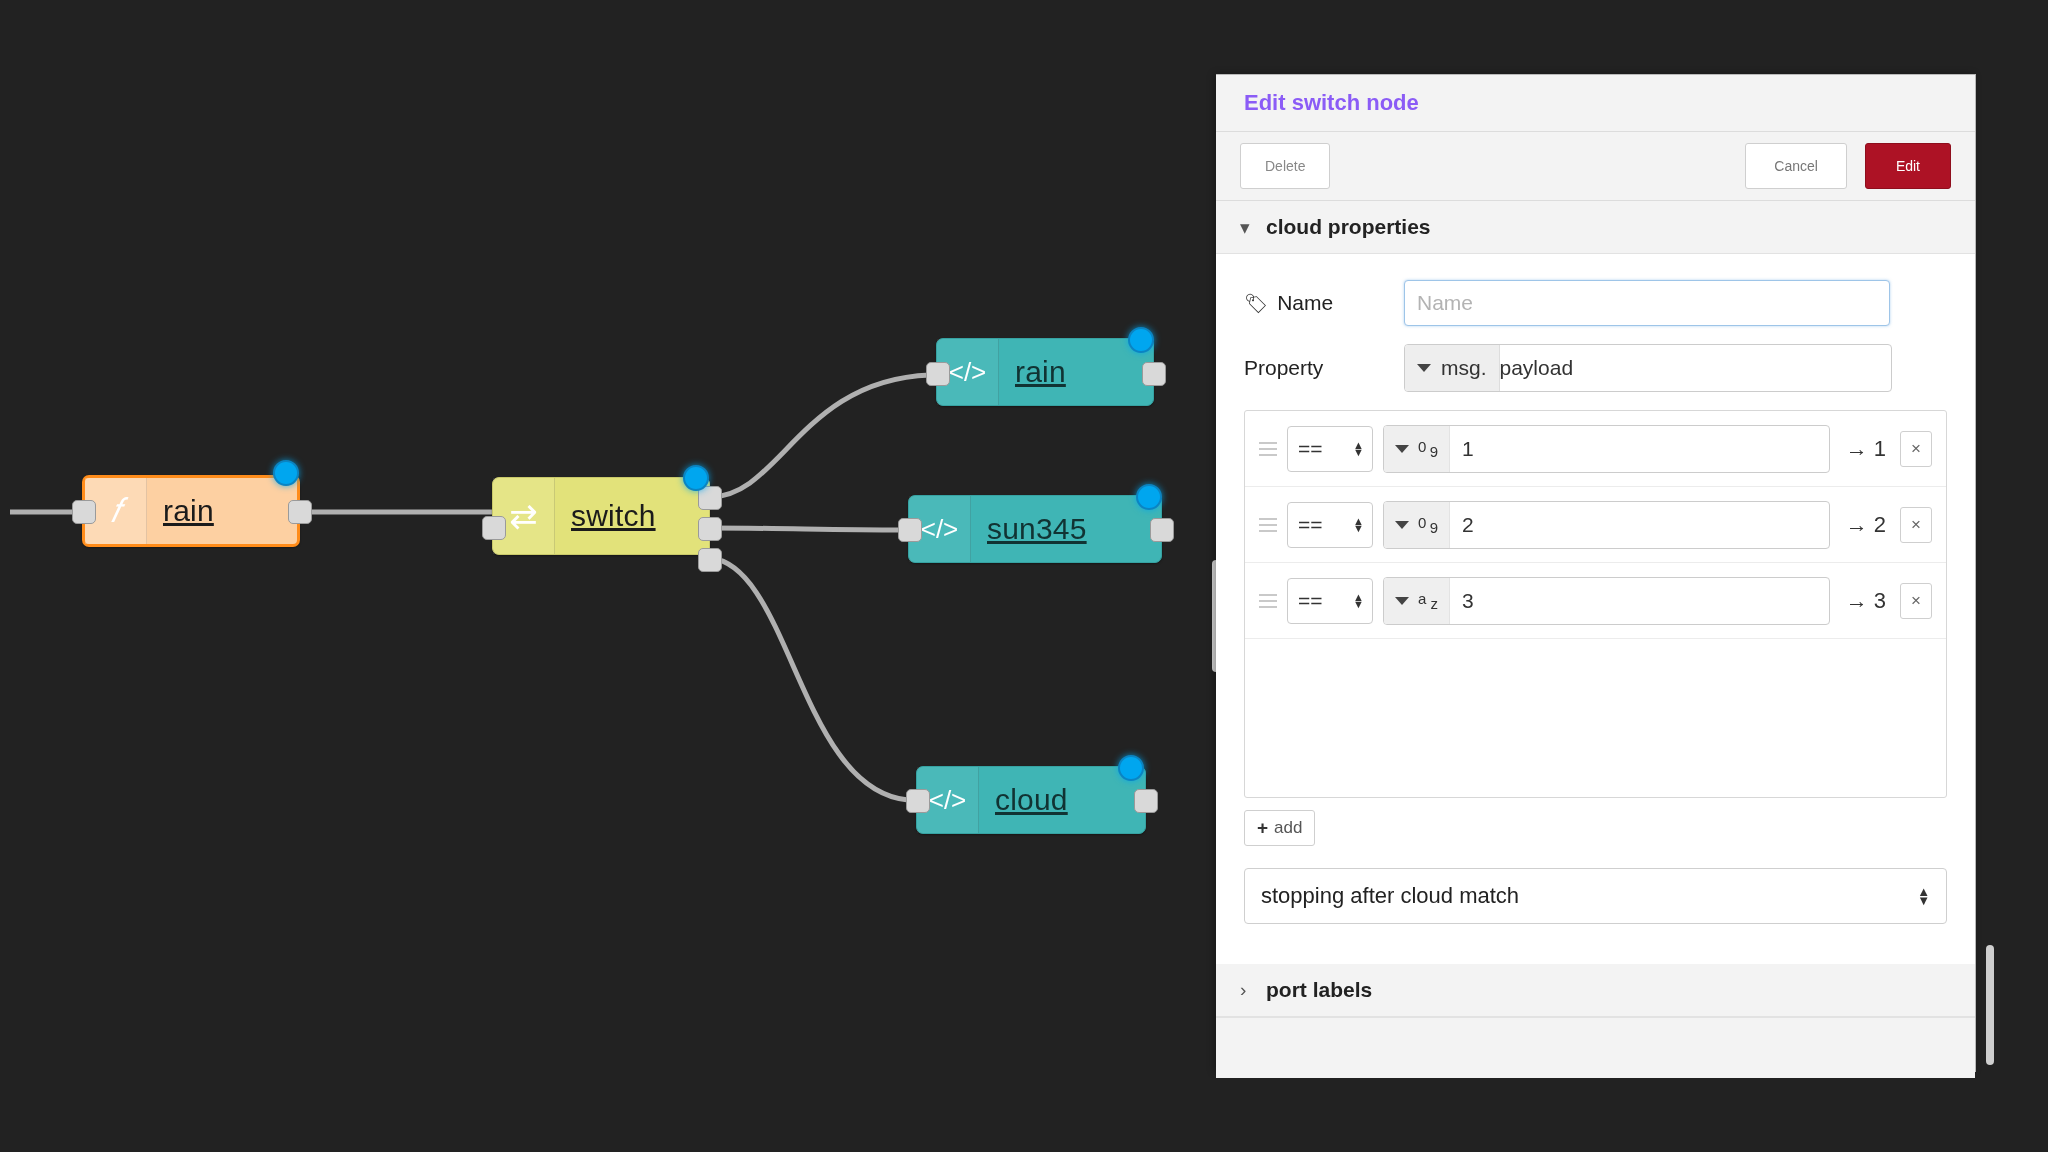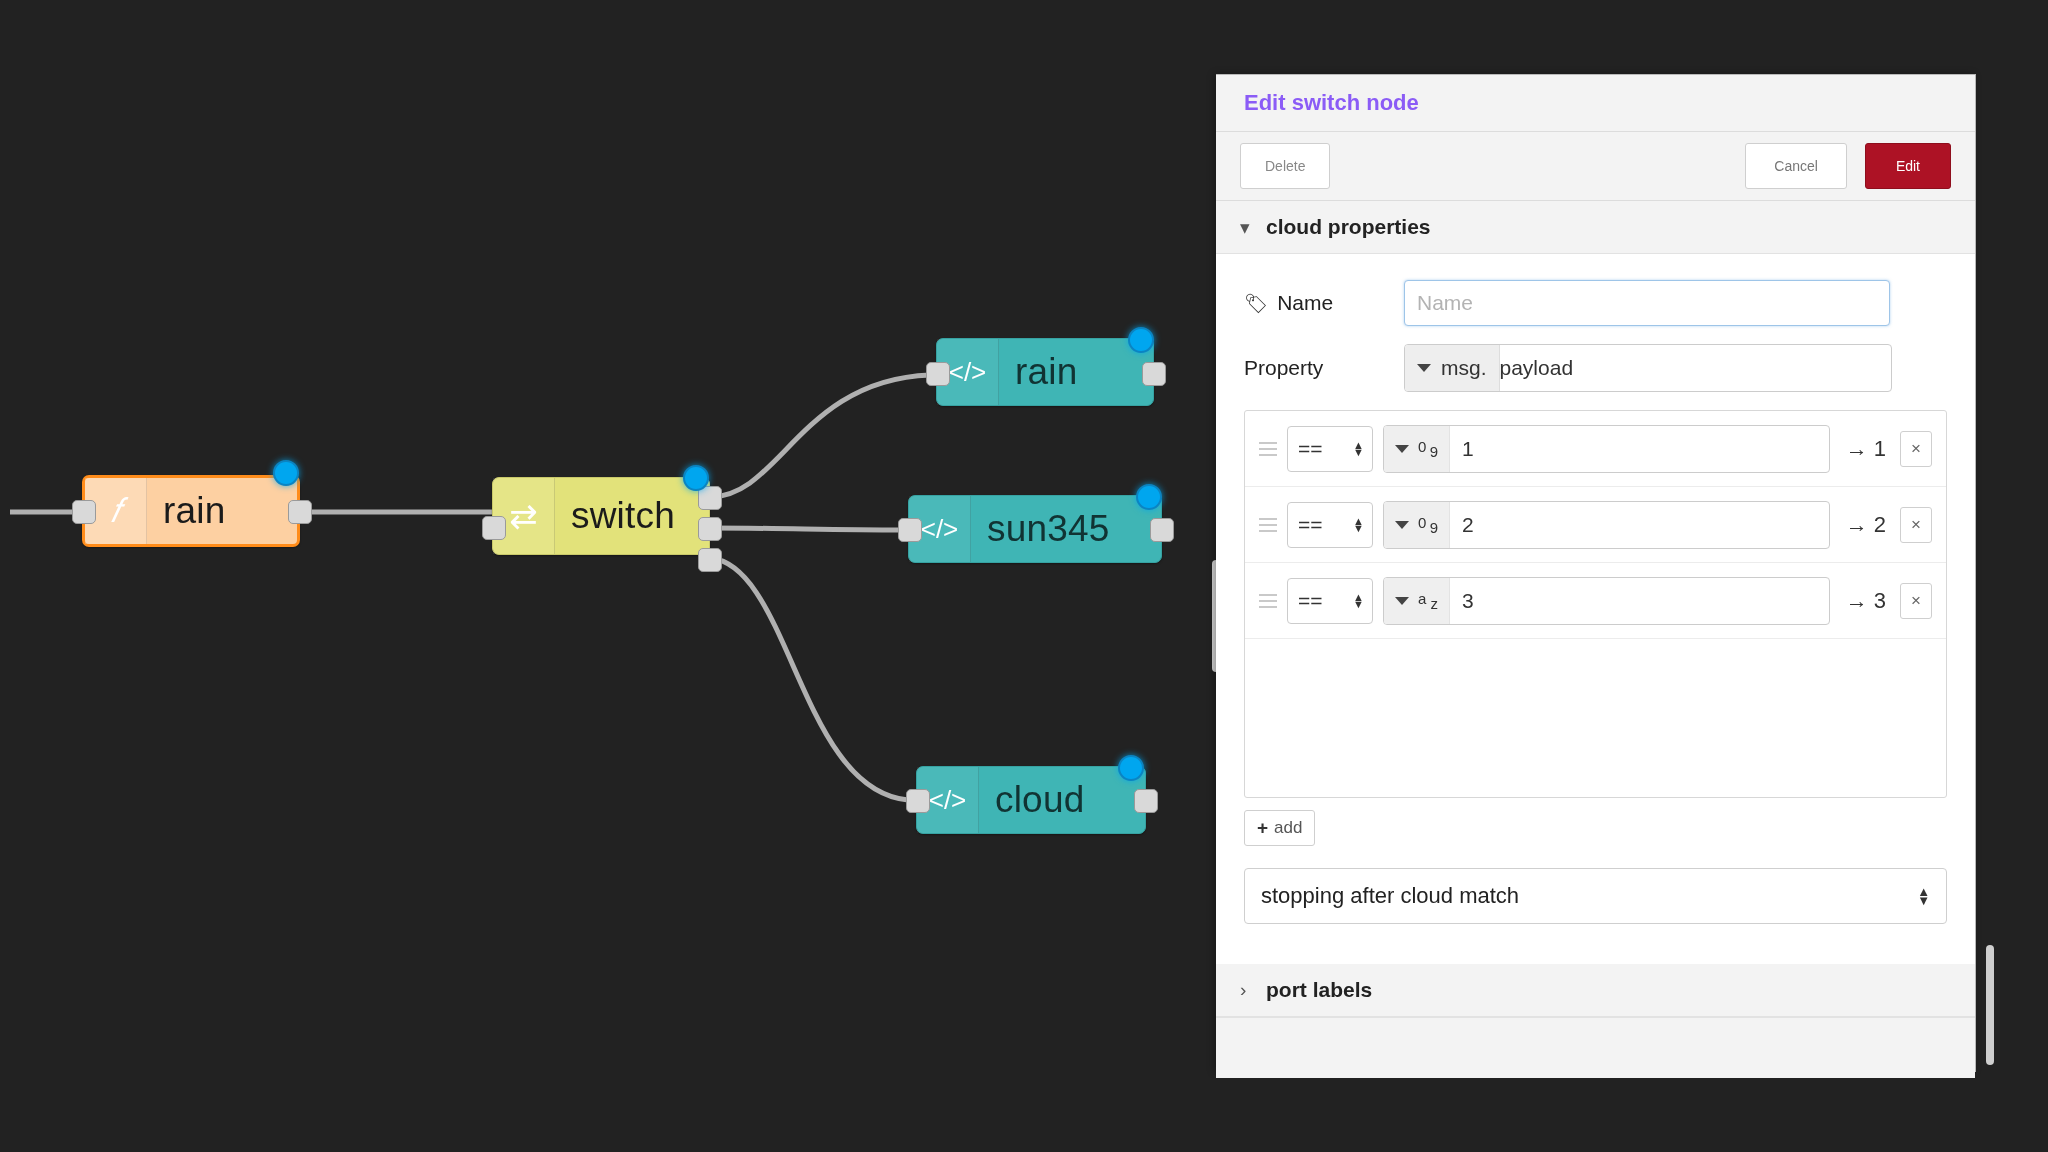--- a/index.html
+++ b/index.html
@@ -12,21 +12,21 @@
   .app{position:relative;width:2048px;height:1152px;}
 
   
   .canvas{position:absolute;left:0;top:0;width:2048px;height:1152px;background:#222222;}
   .wires{position:absolute;left:0;top:0;}
 
   .node{position:absolute;border-radius:7px;box-sizing:border-box;display:flex;align-items:center;
          box-shadow:0 1px 2px rgba(0,0,0,.35);}
   .node .glyph{width:62px;height:100%;display:flex;align-items:center;justify-content:center;
         color:#fff;font-size:34px;border-right:1px solid rgba(0,0,0,.12);box-sizing:border-box;}
-  .node .lbl{flex:1;padding-left:16px;color:#1b1b1b;font-size:37px;letter-spacing:.2px;white-space:nowrap;}
+  .node .lbl{flex:1;padding-left:16px;color:#1b1b1b;font-size:30px;letter-spacing:.2px;white-space:nowrap;text-decoration:underline;}
 
   .node.fn{background:#fdd0a2;border:3px solid #ff8c1a;}
   .node.fn .glyph{background:rgba(255,255,255,.22);border-right:1px solid rgba(0,0,0,.10);}
   .node.sw{background:#e2e27a;border:1px solid #c9c96a;}
   .node.sw .glyph{background:rgba(255,255,255,.10);}
   .node.tpl{background:#3fb5b5;border:1px solid #36a2a2;}
   .node.tpl .glyph{background:rgba(255,255,255,.06);}
   .node.tpl .lbl{color:#133;}
 
   .port{position:absolute;width:22px;height:22px;background:#d9d9d9;border:1px solid #9a9a9a;border-radius:5px;}

